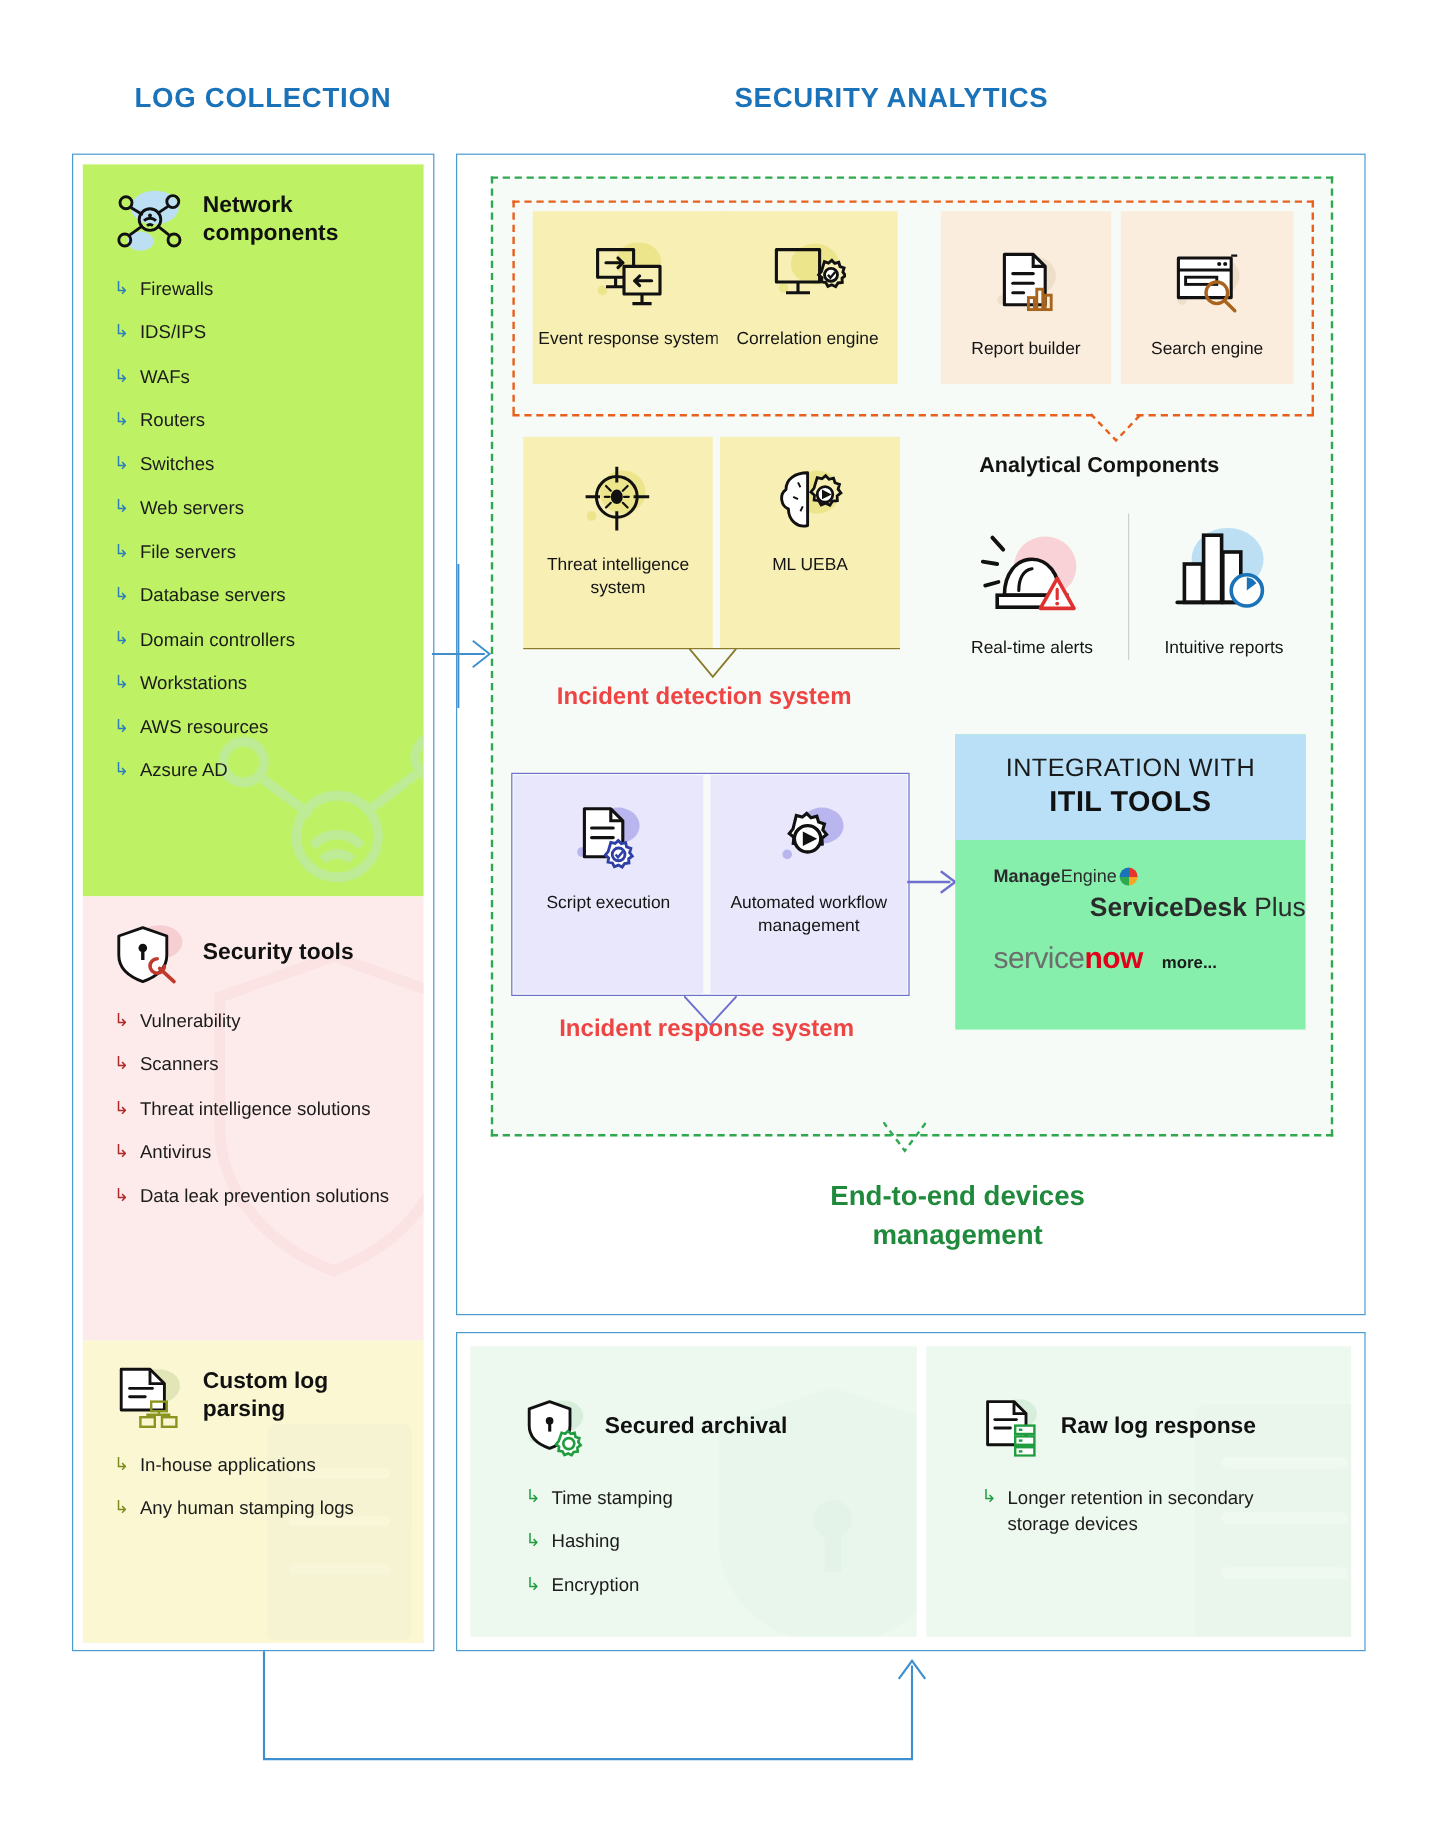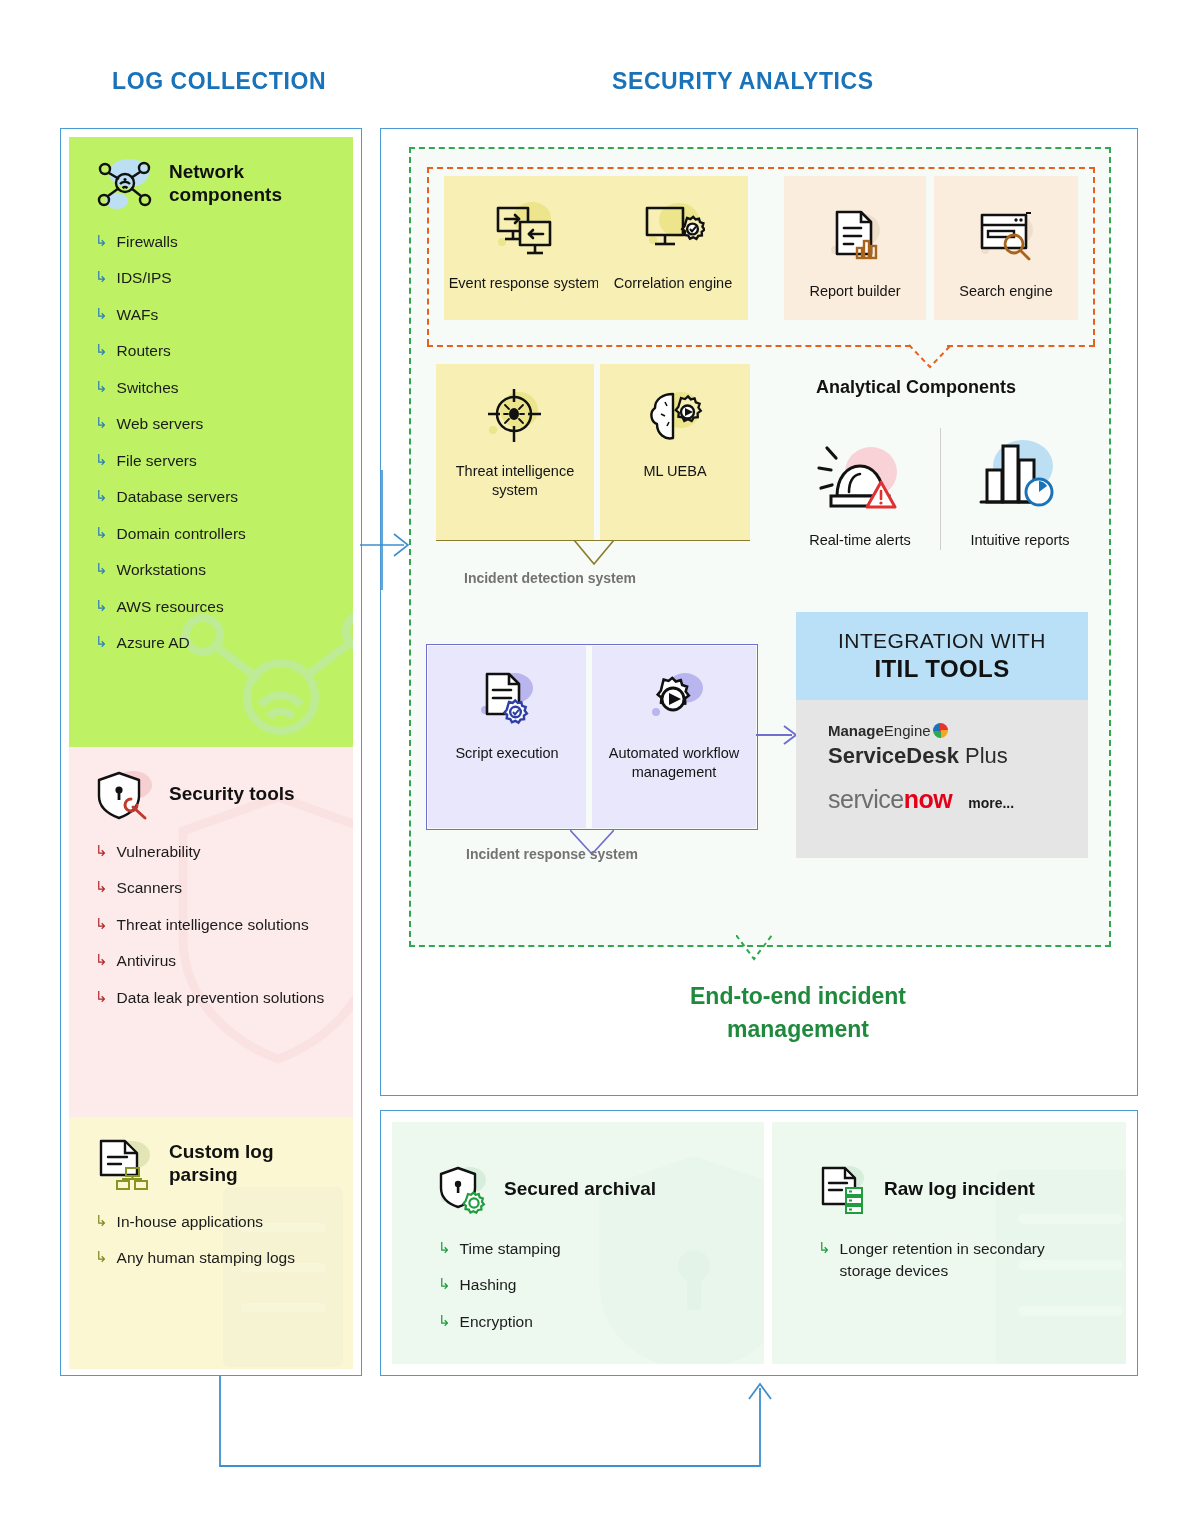--- a/index.html
+++ b/index.html
@@ -95,36 +95,36 @@
   
   #c-script { left: 428px; top: 646px; width: 158px; height: 182px; }
   #c-auto   { left: 592px; top: 646px; width: 164px; height: 182px; }
 
   .sysbox { position: absolute; border: 1.5px solid #6f6fd0; }
   #box-response { left: 426px; top: 644px; width: 332px; height: 186px; }
 
   .detect-underline { position: absolute; left: 436px; top: 540px; width: 314px; height: 0; border-top: 1.6px solid #8a7b2a; }
   .notch { position: absolute; }
 
-  .syslabel { position: absolute; font-size: 14px; font-weight: bold; color: #737373; }
+  .syslabel { position: absolute; font-size: 20px; font-weight: bold; color: #ef4444; }
   #lbl-detect   { left: 464px; top: 570px; }
   #lbl-response { left: 466px; top: 846px; }
 
   #lbl-analytical { position: absolute; left: 816px; top: 377px; font-size: 18px; font-weight: bold; color: #121212; }
 
   
   .anitem { position: absolute; width: 148px; text-align: center; }
   .anitem .aicon { width: 110px; height: 92px; margin: 0 auto 12px auto; position: relative; }
   .anitem .albl { font-size: 14.5px; color: #141414; }
   #an-alerts  { left: 786px; top: 428px; }
   #an-reports { left: 946px; top: 428px; }
   #an-divider { position: absolute; left: 940px; top: 428px; width: 0; height: 122px; border-left: 1.3px solid #cfcfcf; }
 
   
-  #itil-wrap { position: absolute; left: 796px; top: 612px; width: 292px; height: 246px; background: #e5e5e5; }
+  #itil-wrap { position: absolute; left: 796px; top: 612px; width: 292px; height: 246px; background: #86efac; text-align: right; }
   #itil-head { height: 88px; background: #b9e0f7; display: flex; flex-direction: column; align-items: center; justify-content: center; }
   #itil-head .l1 { font-size: 21px; color: #1a1a1a; letter-spacing: .4px; }
   #itil-head .l2 { font-size: 24px; font-weight: bold; color: #111; letter-spacing: .4px; margin-top: 2px; }
   #itil-body { padding: 22px 0 0 32px; }
   .me-logo { font-size: 15px; font-weight: bold; color: #2b2b2b; display: flex; align-items: center; }
   .me-logo .light { font-weight: normal; }
   .me-dot { width: 15px; height: 15px; border-radius: 50%; margin-left: 2px;
             background: conic-gradient(#e8342a 0deg 90deg,#f5a623 90deg 180deg,#2fa84f 180deg 270deg,#1a72b8 270deg 360deg); }
   #sdp { font-size: 22px; font-weight: bold; color: #2b2b2b; margin-top: 4px; }
   #sdp .plus { font-weight: normal; }
@@ -586,21 +586,21 @@
       <span class="me-dot"></span>
     </div>
     <div id="sdp"><span>ServiceDesk</span><span class="plus"> Plus</span></div>
     <div id="snow-row">
       <div id="snow"><span>service</span><span class="red">now</span></div>
       <div id="snow-more">more...</div>
     </div>
   </div>
 </div>
 
-<div id="lbl-e2e">End-to-end incident management</div>
+<div id="lbl-e2e">End-to-end devices management</div>
 
 <div class="panel" id="panel-bottom"></div>
 
 <div class="bblock" id="bb-archival">
   <svg class="ghost" style="right:-40px;top:26px;width:220px;height:230px" viewBox="0 0 220 230">
     <path d="M110 8 L205 40 V132 C205 190 160 220 110 222 C60 220 15 190 15 132 V40 Z" fill="#e2f3e6"></path>
     <circle cx="110" cy="118" r="16" fill="#d3ecd9"></circle>
       <rect x="103" y="128" width="14" height="34" fill="#d3ecd9"></rect>
   </svg>
   <div class="bhead">
@@ -659,21 +659,21 @@
             <rect x="28" y="33" width="16" height="7"></rect>
             <rect x="28" y="42" width="16" height="7"></rect>
         </g>
         <g fill="#1f9d3f">
             <rect x="31" y="26.5" width="3" height="2"></rect>
             <rect x="31" y="35.5" width="3" height="2"></rect>
             <rect x="31" y="44.5" width="3" height="2"></rect>
           </g>
       </svg>
     </div>
-    <div class="ttl">Raw log incident</div>
+    <div class="ttl">Raw log response</div>
   </div>
   <div>
     <div class="litem">
         <span class="arw">↳</span>
         <span class="txt" style="max-width:230px">Longer retention in secondary storage devices</span>
       </div>
   </div>
 </div>
 
 <svg class="conn" style="left:360px;top:470px;width:60px;height:120px" viewBox="0 0 60 120">

